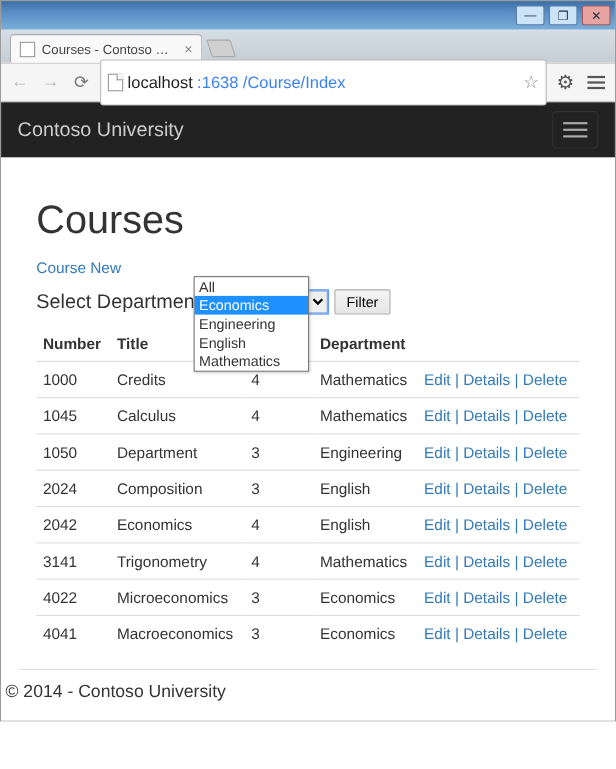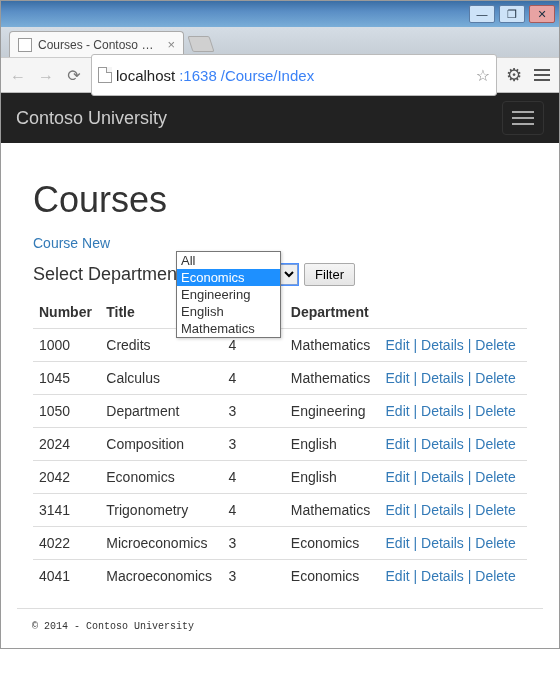--- a/index.html
+++ b/index.html
@@ -162,21 +162,21 @@
     background: #fff;
     border: 1px solid #777;
     box-shadow: 1px 1px 3px rgba(0,0,0,0.2);
     font-size: 13px;
     z-index: 10;
   }
   .dropdown-overlay div { padding: 1px 4px; }
   .dropdown-overlay .hl { background: #1e90ff; color: #fff; }
 
   hr { border: none; border-top: 1px solid #ddd; margin: 8px 16px 0; }
-  footer { padding: 12px 31px 16px; font-size: 10px; font-family: Liberation Mono, monospace; }
+  footer { padding: 12px 4px 16px; font-size: 16px; }
 </style>
 </head>
 <body>
 
 <div class="chrome">
   <div class="titlebar">
     <div class="winbtn">—</div>
     <div class="winbtn">❐</div>
     <div class="winbtn close">✕</div>
   </div>

